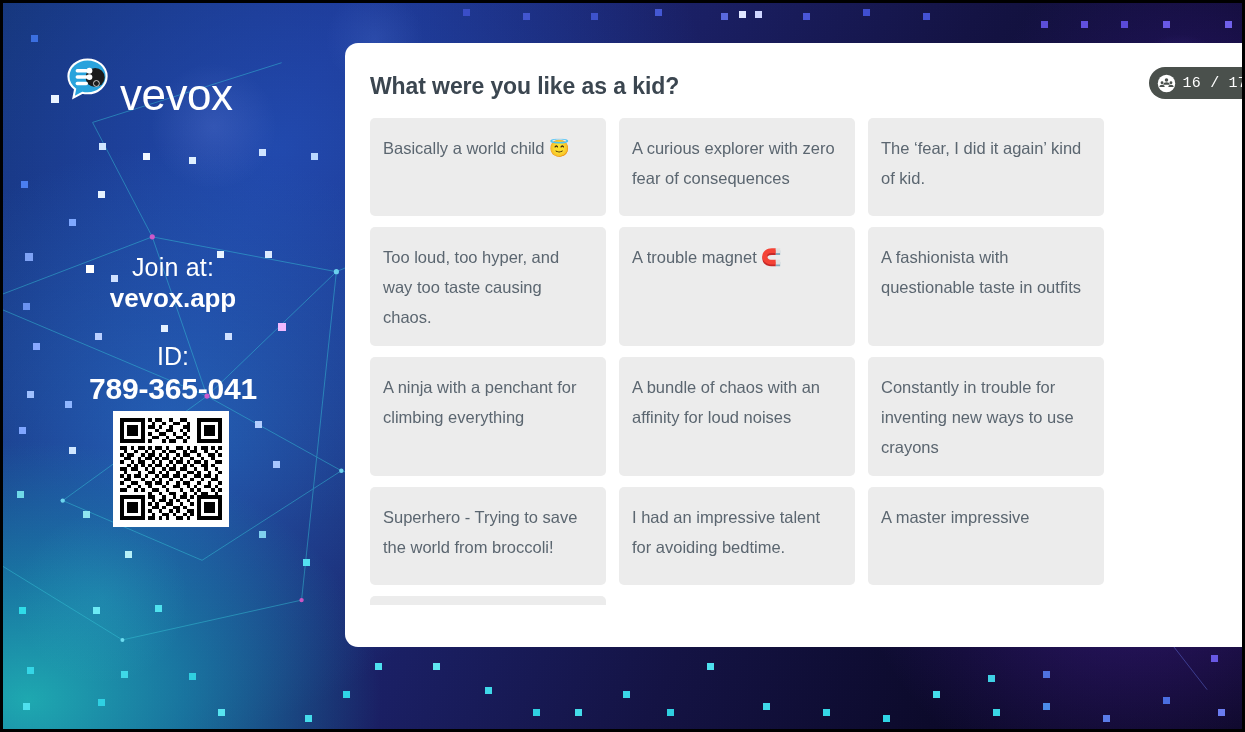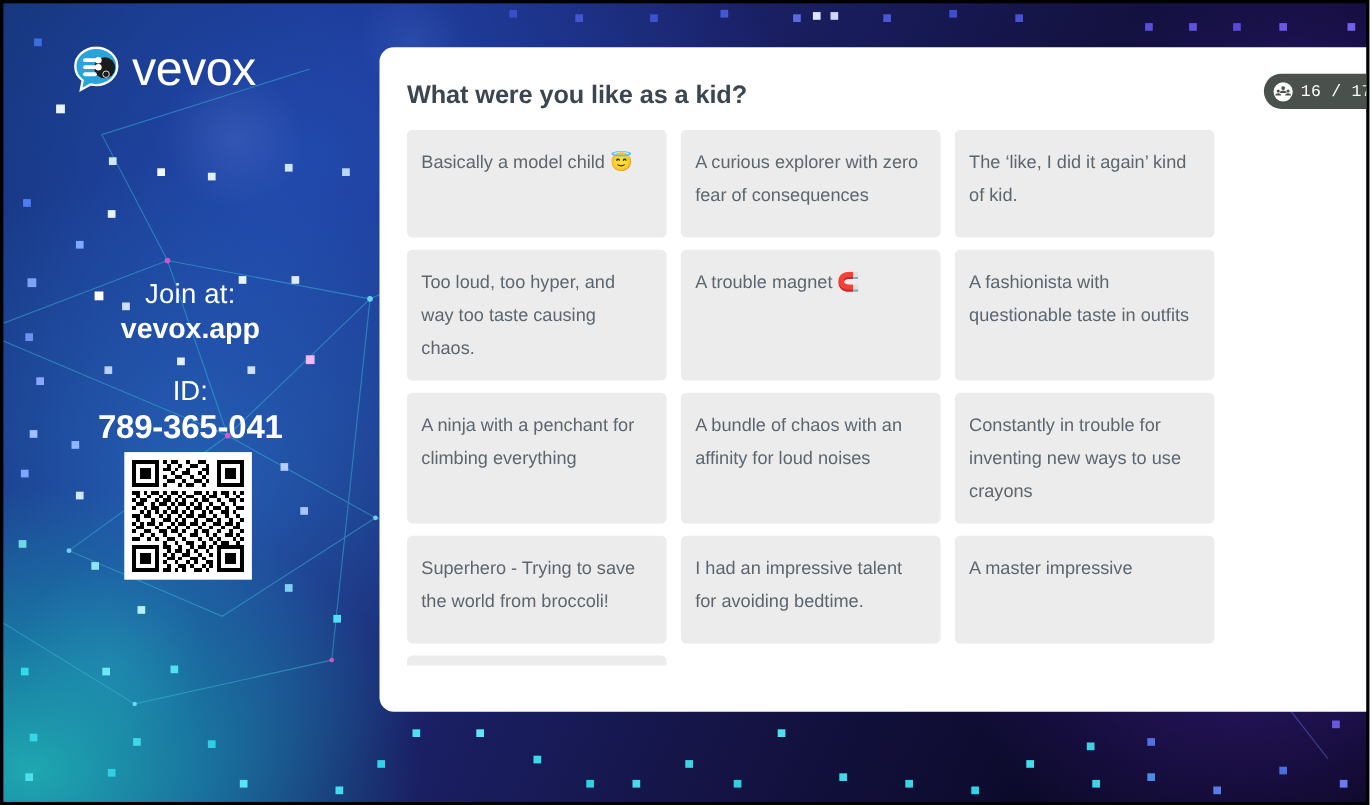--- a/index.html
+++ b/index.html
@@ -56,20 +56,21 @@
   }
   .logo-wrap {
     position:absolute; left:64px; top:38px;
     display:flex; align-items:center; gap:11px;
   }
   .logo-mark { width:42px; height:42px; flex:none; }
   .logo-word {
     font-size:44px; font-weight:400; color:#fff;
     letter-spacing:-0.5px; line-height:1;
     font-family:"Liberation Sans", sans-serif;
+    margin-top:32px;
   }
 
   .join-block {
     position:absolute; left:0; right:0; top:250px;
     text-align:center; color:#fff;
   }
   .join-label { font-size:25px; font-weight:400; line-height:1.18; letter-spacing:0.2px; }
   .join-url { font-size:26px; font-weight:700; line-height:1.2; letter-spacing:-0.1px; }
   .id-label { font-size:25px; font-weight:400; line-height:1.18; margin-top:28px; }
   .id-value { font-size:30px; font-weight:700; line-height:1.2; letter-spacing:-0.2px; }
@@ -601,23 +602,23 @@
           <circle cx="14.7" cy="9.2" r="1.5" fill="#4a504c"></circle>
           <path d="M11.9 13.6c0-1.4 1.3-2.2 2.8-2.2s2.8.8 2.8 2.2z" fill="#4a504c"></path>
         </svg>
         <span class="count-text">16 / 17</span>
       </div>
     </div>
 
     <div class="panel-body">
       <div class="cards-area">
         <div class="card-grid">
-          <div class="card"><span>Basically a model child </span><span class="emoji">😇</span></div>
+          <div class="card"><span>Basically a world child </span><span class="emoji">😇</span></div>
           <div class="card"><span>A curious explorer with zero fear of consequences</span></div>
-          <div class="card"><span>The ‘like, I did it again’ kind of kid.</span></div>
+          <div class="card"><span>The ‘fear, I did it again’ kind of kid.</span></div>
           <div class="card"><span>Too loud, too hyper, and way too taste causing chaos.</span></div>
           <div class="card"><span>A trouble magnet </span><span class="emoji">🧲</span></div>
           <div class="card"><span>A fashionista with questionable taste in outfits</span></div>
           <div class="card"><span>A ninja with a penchant for climbing everything</span></div>
           <div class="card"><span>A bundle of chaos with an affinity for loud noises</span></div>
           <div class="card"><span>Constantly in trouble for inventing new ways to use crayons</span></div>
           <div class="card"><span>Superhero - Trying to save the world from broccoli!</span></div>
           <div class="card"><span>I had an impressive talent for avoiding bedtime.</span></div>
           <div class="card short"><span>A master impressive</span></div>
           <div class="card"><span>A miniature tornado in</span></div>

